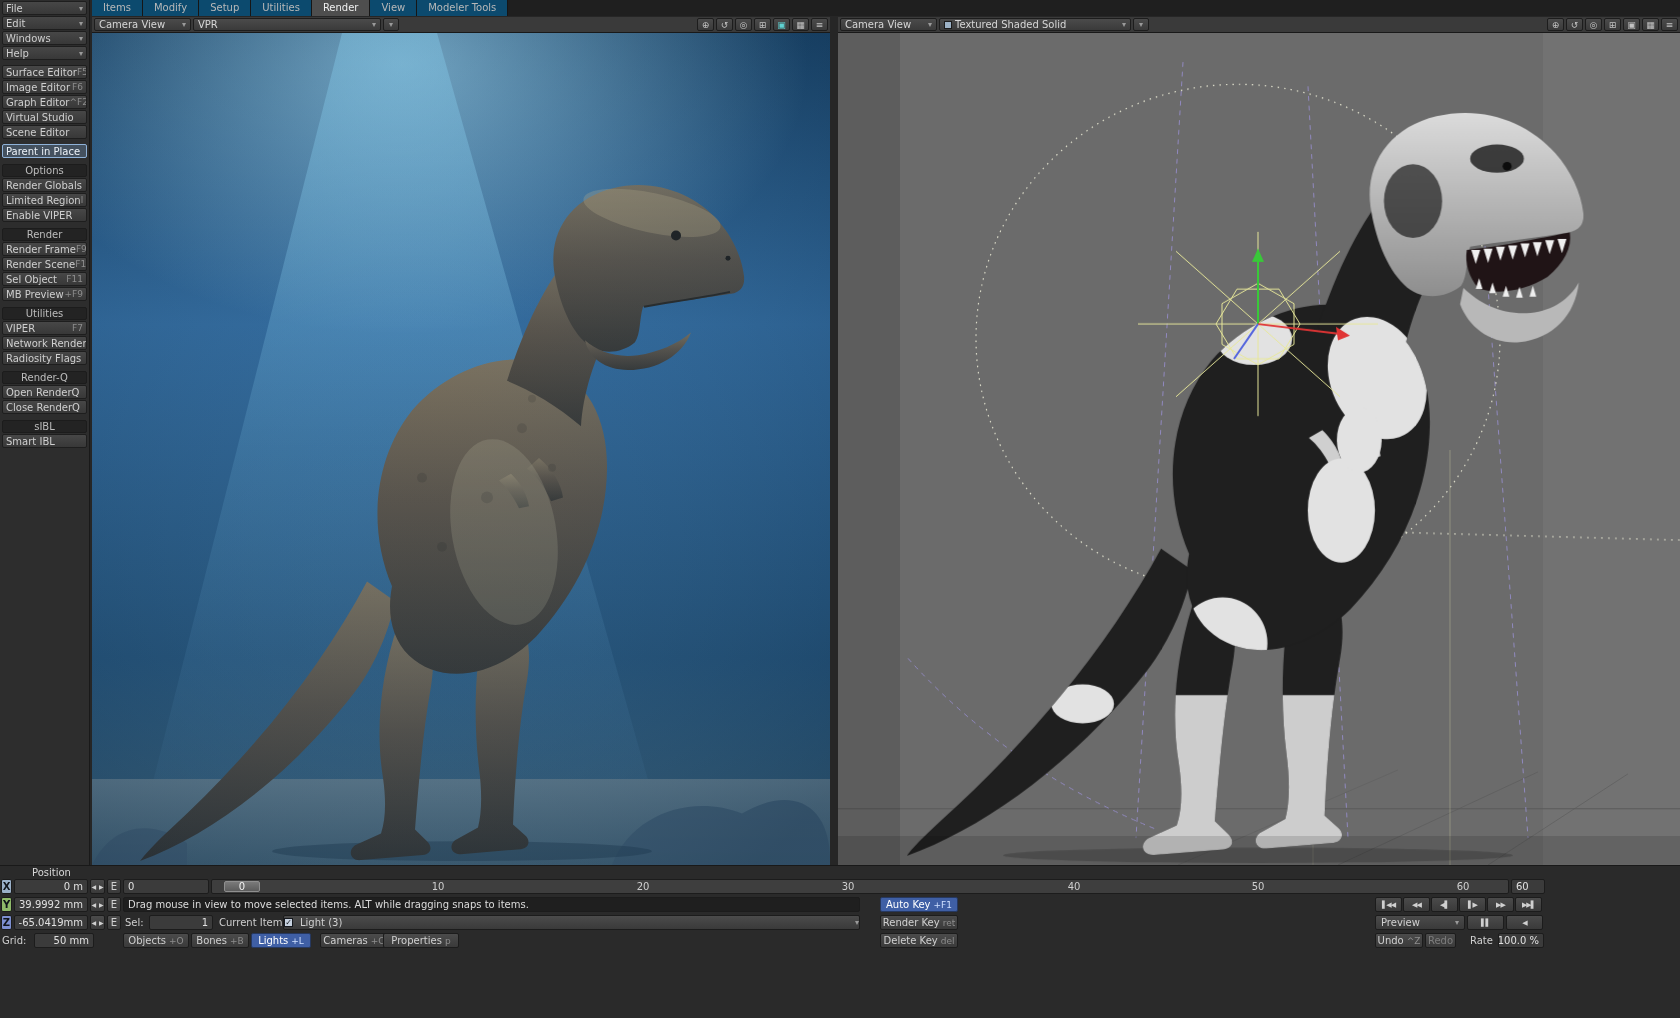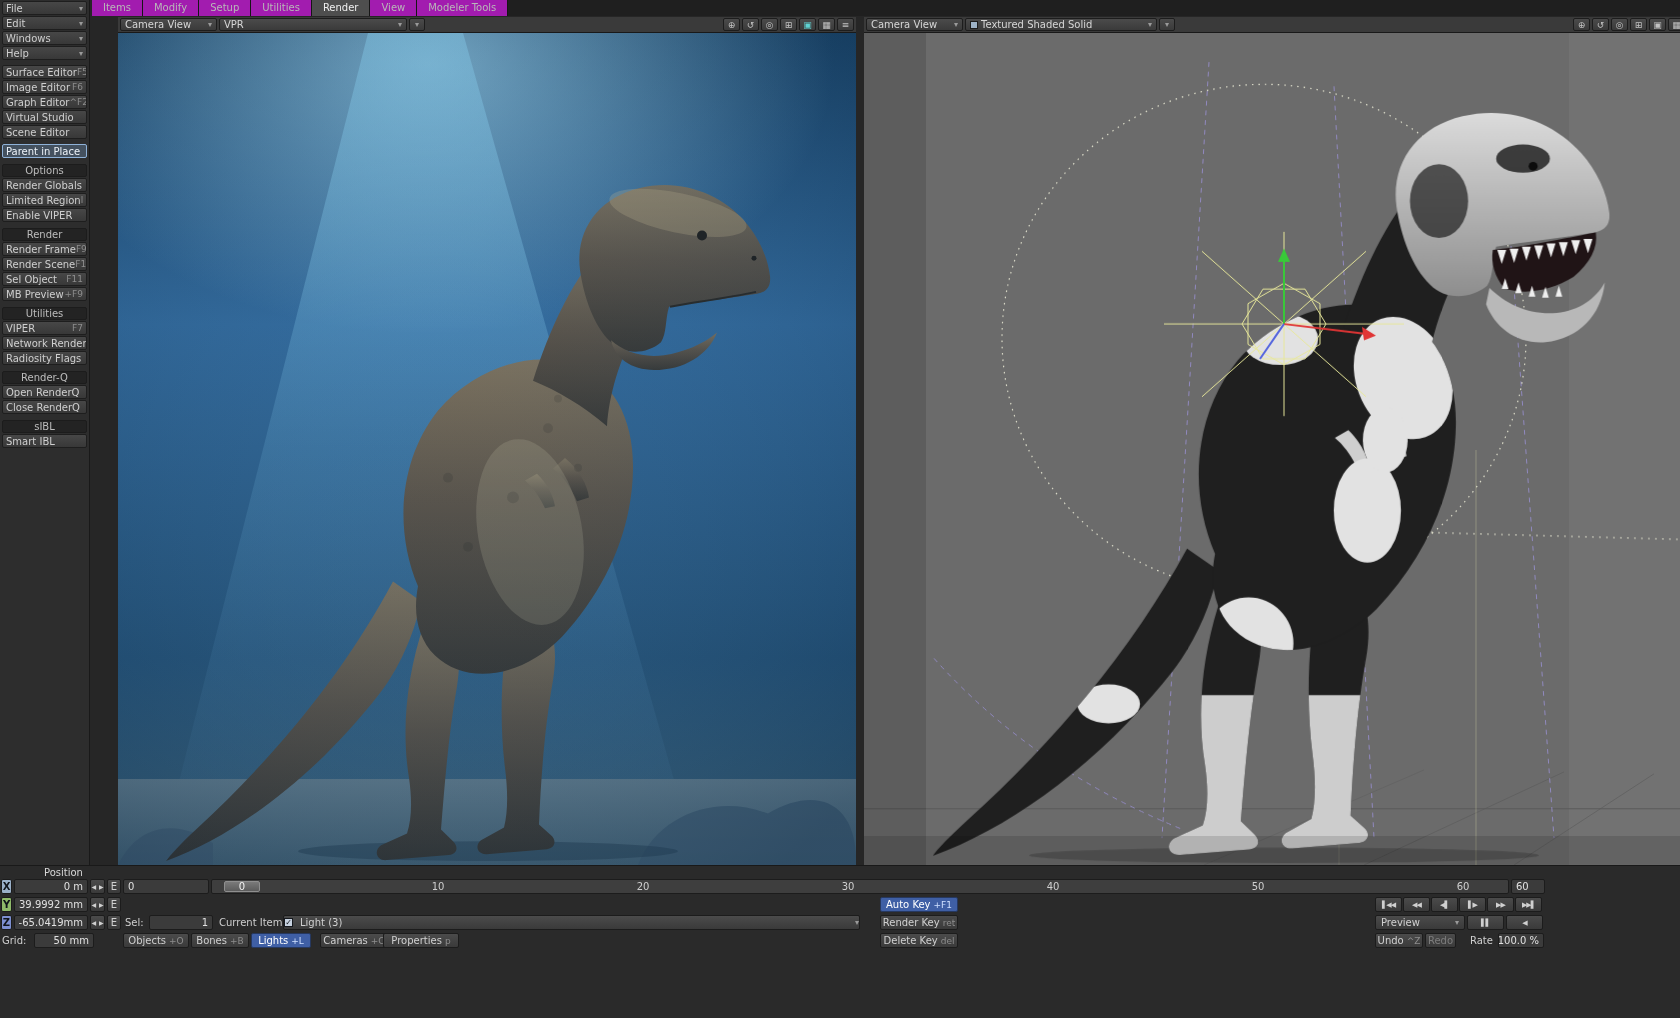--- a/index.html
+++ b/index.html
@@ -1,48 +1,48 @@
 <!DOCTYPE html>
 <html><head>
 <meta charset="utf-8">
 <style>
   *{margin:0;padding:0;box-sizing:border-box;}
   body{background:#111;font-family:"DejaVu Sans","Liberation Sans",sans-serif;}
   .app{position:relative;width:1680px;height:1018px;background:#262626;overflow:hidden;font-size:10px;color:#c8c8c8;-webkit-user-select:none;user-select:none;}
 
   
   .tabs{position:absolute;left:92px;top:0;right:0;height:16px;background:#1f1f1f;display:flex;align-items:stretch;}
-  .tab{padding:0 11px;line-height:16px;background:#a21caf;border-right:1px solid #161616;color:#b8b8b8;cursor:default;}
+  .tab{padding:0 11px;line-height:16px;background:#0c4a6e;border-right:1px solid #161616;color:#b8b8b8;cursor:default;}
   .tab.active{background:#4e4e4e;color:#efefef;}
 
   
   .sidebar{position:absolute;left:0;top:0;width:90px;height:865px;background:#2d2d2d;padding:1px 2px;border-right:1px solid #191919;}
   .menu-btn,.side-btn{height:14px;margin-bottom:1px;display:flex;align-items:center;justify-content:space-between;background:linear-gradient(#474747,#383838);border:1px solid #1e1e1e;border-radius:2px;padding:0 3px;color:#cfcfcf;white-space:nowrap;overflow:hidden;}
   .side-btn .sc{color:#8d8d8d;font-size:9px;}
   .menu-btn .arr{color:#9a9a9a;font-size:8px;}
   .sec-hdr{height:13px;margin:6px 0 1px;display:flex;align-items:center;justify-content:center;background:#232323;border:1px solid #1c1c1c;color:#bdbdbd;border-radius:2px;}
   .pip{background:#44515f;border:1px solid #8fb2d8;color:#ecf2f8;margin-top:5px;}
 
   
-  .vp{position:absolute;top:17px;height:848px;background:#4c1d95;margin-left:26px;}
+  .vp{position:absolute;top:17px;height:848px;background:#4c1d95;}
   .vp-left{left:92px;width:738px;}
   .vp-right{left:838px;width:842px;}
   .vp-header{position:absolute;left:0;top:0;right:0;height:16px;background:#3a3a3a;display:flex;align-items:center;gap:2px;padding:1px 2px;border-bottom:1px solid #191919;}
   .vp-dd{height:13px;display:flex;align-items:center;justify-content:space-between;gap:4px;background:linear-gradient(#4b4b4b,#3a3a3a);border:1px solid #1d1d1d;border-radius:2px;padding:0 4px;color:#d6d6d6;}
   .vp-dd .arr{color:#9a9a9a;font-size:8px;}
   .mode-ico{width:8px;height:8px;background:#9db2c6;border:1px solid #1c1c1c;display:inline-block;margin-right:3px;}
   .flex1{flex:1;}
   .vp-icon{width:17px;height:13px;display:flex;align-items:center;justify-content:center;background:linear-gradient(#4b4b4b,#3a3a3a);border:1px solid #1d1d1d;border-radius:2px;color:#c2c2c2;font-size:9px;}
   .vp-icon.teal{color:#5fd2d2;}
   .vp-canvas{position:absolute;left:0;top:16px;right:0;bottom:0;}
   .vp-canvas svg{display:block;width:100%;height:100%;}
 
   
   .bottom{position:absolute;left:0;top:865px;right:0;height:153px;background:#2a2a2a;border-top:1px solid #191919;}
-  .pos-label{position:absolute;left:44px;top:1px;color:#d8d8d8;}
+  .pos-label{position:absolute;left:32px;top:1px;color:#d8d8d8;}
   .brow{position:absolute;left:0;right:0;height:16px;}
   .axis{position:absolute;width:11px;height:15px;display:flex;align-items:center;justify-content:center;color:#10141a;font-weight:bold;border-radius:2px;border:1px solid #1b1b1b;}
   .f{position:absolute;height:15px;display:flex;align-items:center;background:#3b3b3b;border:1px solid #1c1c1c;border-radius:2px;padding:0 4px;color:#e0e0e0;overflow:hidden;white-space:nowrap;}
   .f.right{justify-content:flex-end;}
   .bbtn{position:absolute;height:15px;display:flex;align-items:center;justify-content:center;gap:3px;background:linear-gradient(#4b4b4b,#3a3a3a);border:1px solid #1c1c1c;border-radius:2px;color:#d0d0d0;white-space:nowrap;}
   .bbtn .sc{color:#8d8d8d;font-size:9px;}
   .bbtn.blue{background:#3f5fa5;border-color:#26385f;color:#fff;}
   .bbtn.blue .sc{color:#cfe0ff;}
   .bbtn.dim{color:#7d7d7d;}
   .lbl{position:absolute;height:15px;display:flex;align-items:center;color:#cfcfcf;white-space:nowrap;}
@@ -389,35 +389,36 @@
         <span>◀</span>
           <span>▶</span>
       </div>
       <div class="bbtn" style="left:107px;width:14px">E</div>
       <div class="f" style="left:123px;width:86px">0</div>
       <div class="track" style="left:211px;width:1298px">
         <div class="thandle" style="left:12px">0</div>
         <span class="tick" style="left:226px">10</span>
         <span class="tick" style="left:431px">20</span>
         <span class="tick" style="left:636px">30</span>
-        <span class="tick" style="left:841px">40</span>
+        <span class="tick" style="left:862px">40</span>
         <span class="tick" style="left:1046px">50</span>
         <span class="tick" style="left:1251px">60</span>
       </div>
       <div class="f" style="left:1511px;width:34px">60</div>
     </div>
 
     <div class="brow" style="top:31px">
       <div class="axis" style="left:1px;background:#8fba6a">Y</div>
       <div class="f right" style="left:14px;width:74px">39.9992 mm</div>
       <div class="bbtn" style="left:90px;width:15px;font-size:6px">
         <span>◀</span>
           <span>▶</span>
       </div>
       <div class="bbtn" style="left:107px;width:14px">E</div>
+      <div class="f" style="left:123px;width:737px;background:#1f1f1f;color:#dcdcdc">Drag mouse in view to move selected items. ALT while dragging snaps to items.</div>
       <div class="bbtn blue" style="left:880px;width:78px">
         <span>Auto Key</span>
         <span class="sc">+F1</span>
       </div>
       <div class="bbtn transport" style="left:1375px;width:27px">▌◀◀</div>
       <div class="bbtn transport" style="left:1403px;width:27px">◀◀</div>
       <div class="bbtn transport" style="left:1431px;width:27px">◀▌</div>
       <div class="bbtn transport" style="left:1459px;width:27px">▌▶</div>
       <div class="bbtn transport" style="left:1487px;width:27px">▶▶</div>
       <div class="bbtn transport" style="left:1515px;width:27px">▶▶▌</div>

